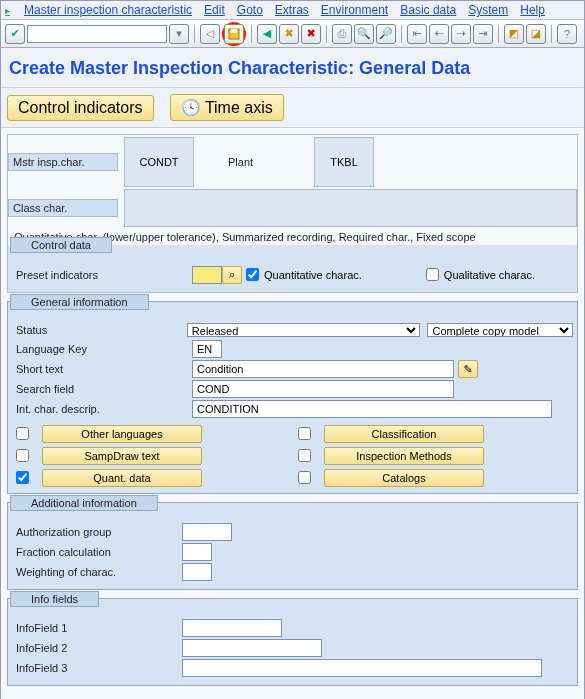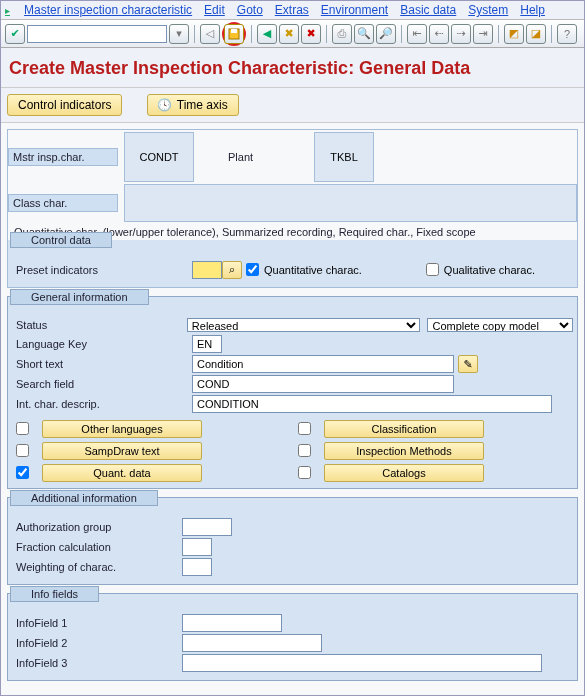--- a/index.html
+++ b/index.html
@@ -10,23 +10,23 @@
   .menubar span { cursor: pointer; text-decoration: underline; }
   .toolbar { display: flex; align-items: center; gap: 2px; padding: 2px 4px; background: linear-gradient(#fefefe,#e8ecf2); border-bottom: 1px solid #aaa; height: 28px; }
   .tb-btn { width: 20px; height: 20px; border: 1px solid #788; border-radius: 3px; display: inline-flex; align-items: center; justify-content: center; font-size: 11px; background: linear-gradient(#fefefe,#dfe6ee); cursor: pointer; }
   .tb-green { color: #0a6; }
   .tb-yellow { color: #cc9900; }
   .tb-red { color: #c00; }
   .tb-gray { color: #777; }
   .tb-sep { width: 1px; height: 18px; background: #9ab; margin: 0 3px; }
   .tb-input { width: 140px; height: 18px; border: 1px solid #7892b4; background: #fff; font-size: 11px; }
   .save-circle { border: 2px solid #d22; border-radius: 50%; padding: 0; width: 24px; height: 24px; display: inline-flex; align-items:center; justify-content:center; }
-  .title { color: #b91c1c; font-size: 18px; font-weight: bold; padding: 10px 8px 8px; background: #eef2f8; border-bottom: 1px solid #ccc; }
+  .title { color: #1d4ed8; font-size: 18px; font-weight: bold; padding: 10px 8px 8px; background: #eef2f8; border-bottom: 1px solid #ccc; }
   .btnbar { padding: 6px 6px; background: #eef2f8; border-bottom: 1px solid #ccc; }
-  .sapbtn { background: linear-gradient(#fff4c6,#f6df8f); border: 1px solid #c2aa4a; border-radius: 3px; padding: 3px 10px; font-size: 12px; cursor: pointer; margin-right: 20px; display: inline-flex; align-items:center; gap:4px; }
+  .sapbtn { background: linear-gradient(#fff4c6,#f6df8f); border: 1px solid #c2aa4a; border-radius: 3px; padding: 3px 10px; font-size: 16px; cursor: pointer; margin-right: 12px; display: inline-flex; align-items:center; gap:4px; }
   .formarea { padding: 6px; font-size: 11px; }
   .row { display: flex; align-items: center; margin: 2px 0; }
   .lbl { width: 110px; color: #223; padding: 2px 4px; }
   .lbl-blue { background: #cfe0f2; border: 1px solid #a6bdd9; }
   .txtval { background: #dde7f3; border: 1px solid #a6bdd9; padding: 18px 6px; min-width: 60px; text-align: center; }
   .hint { color: #223; font-size: 11px; padding: 2px 6px; }
   .groupbox { border: 1px solid #8fa8c6; background: #d5e3f3; margin: 8px 0; padding: 2px 4px 6px; position: relative; }
   .grouptitle { position: relative; top: -10px; left: -2px; background: #c3d7ec; border: 1px solid #8fa8c6; display: inline-block; padding: 1px 20px; font-size: 11px; color: #223; }
   .inp { border: 1px solid #7892b4; background: #fff; height: 18px; font-size: 11px; padding: 0 4px; }
   .chk { width: 13px; height: 13px; vertical-align: middle; }

